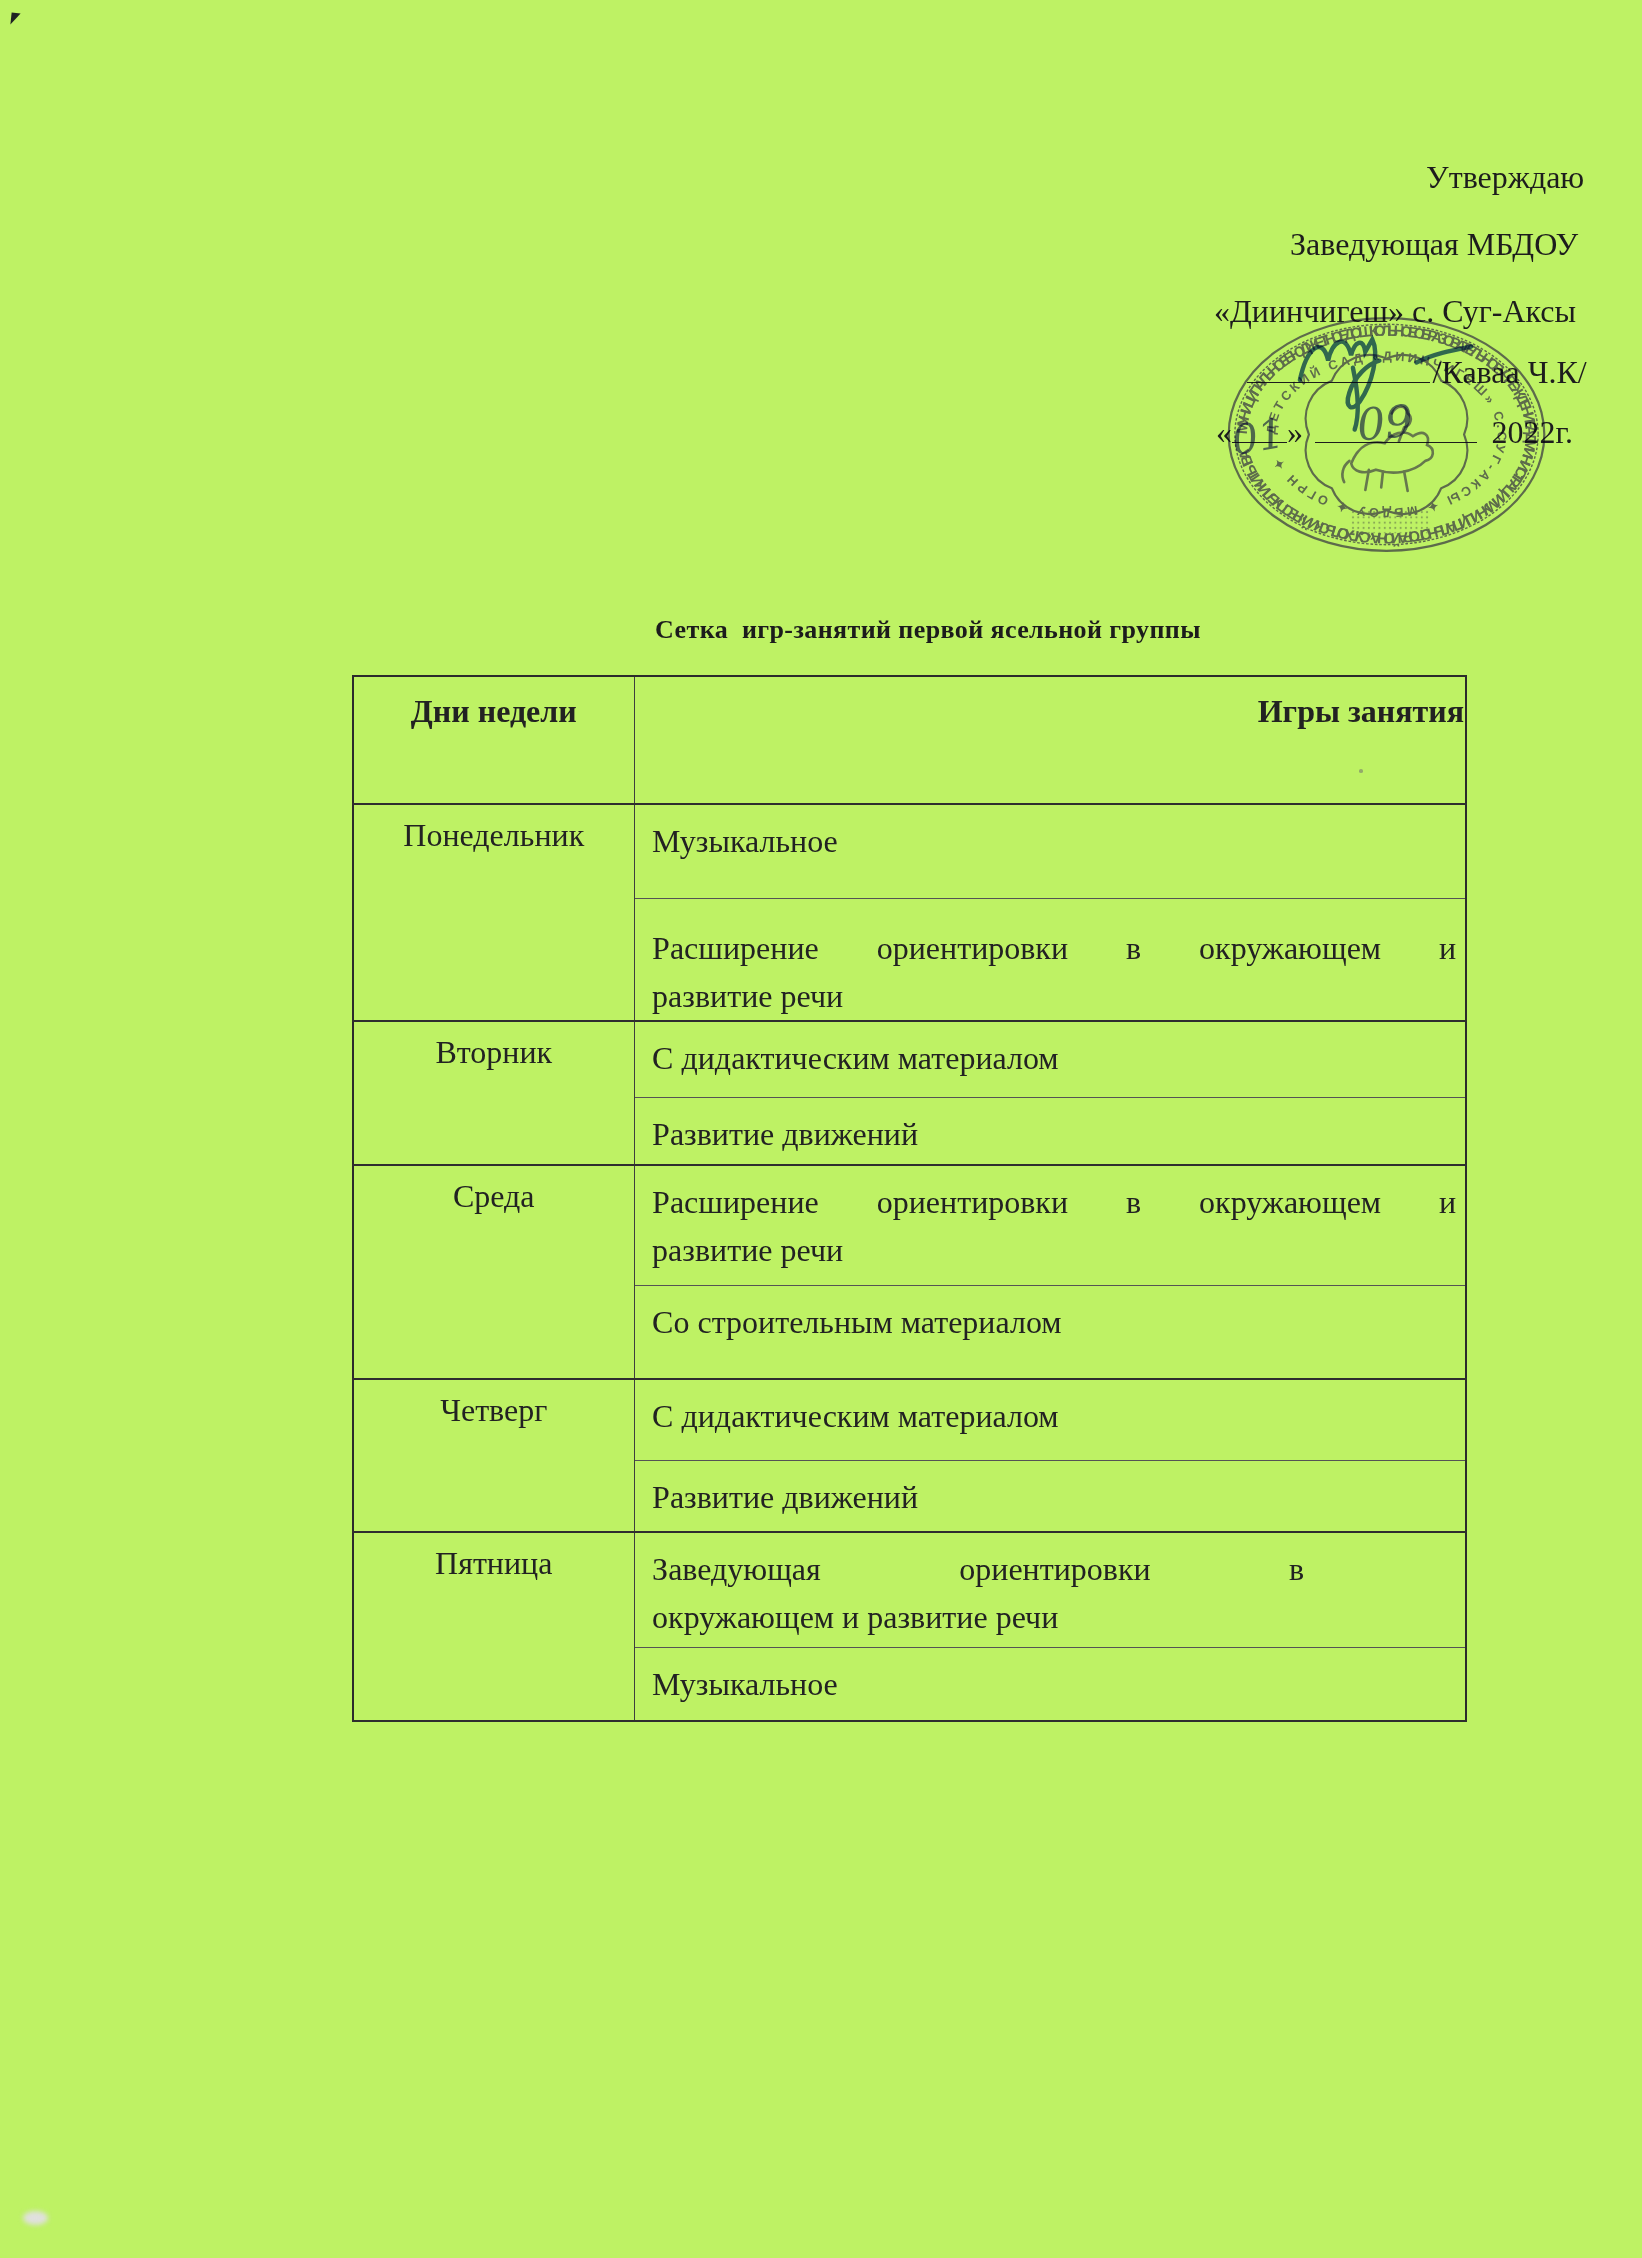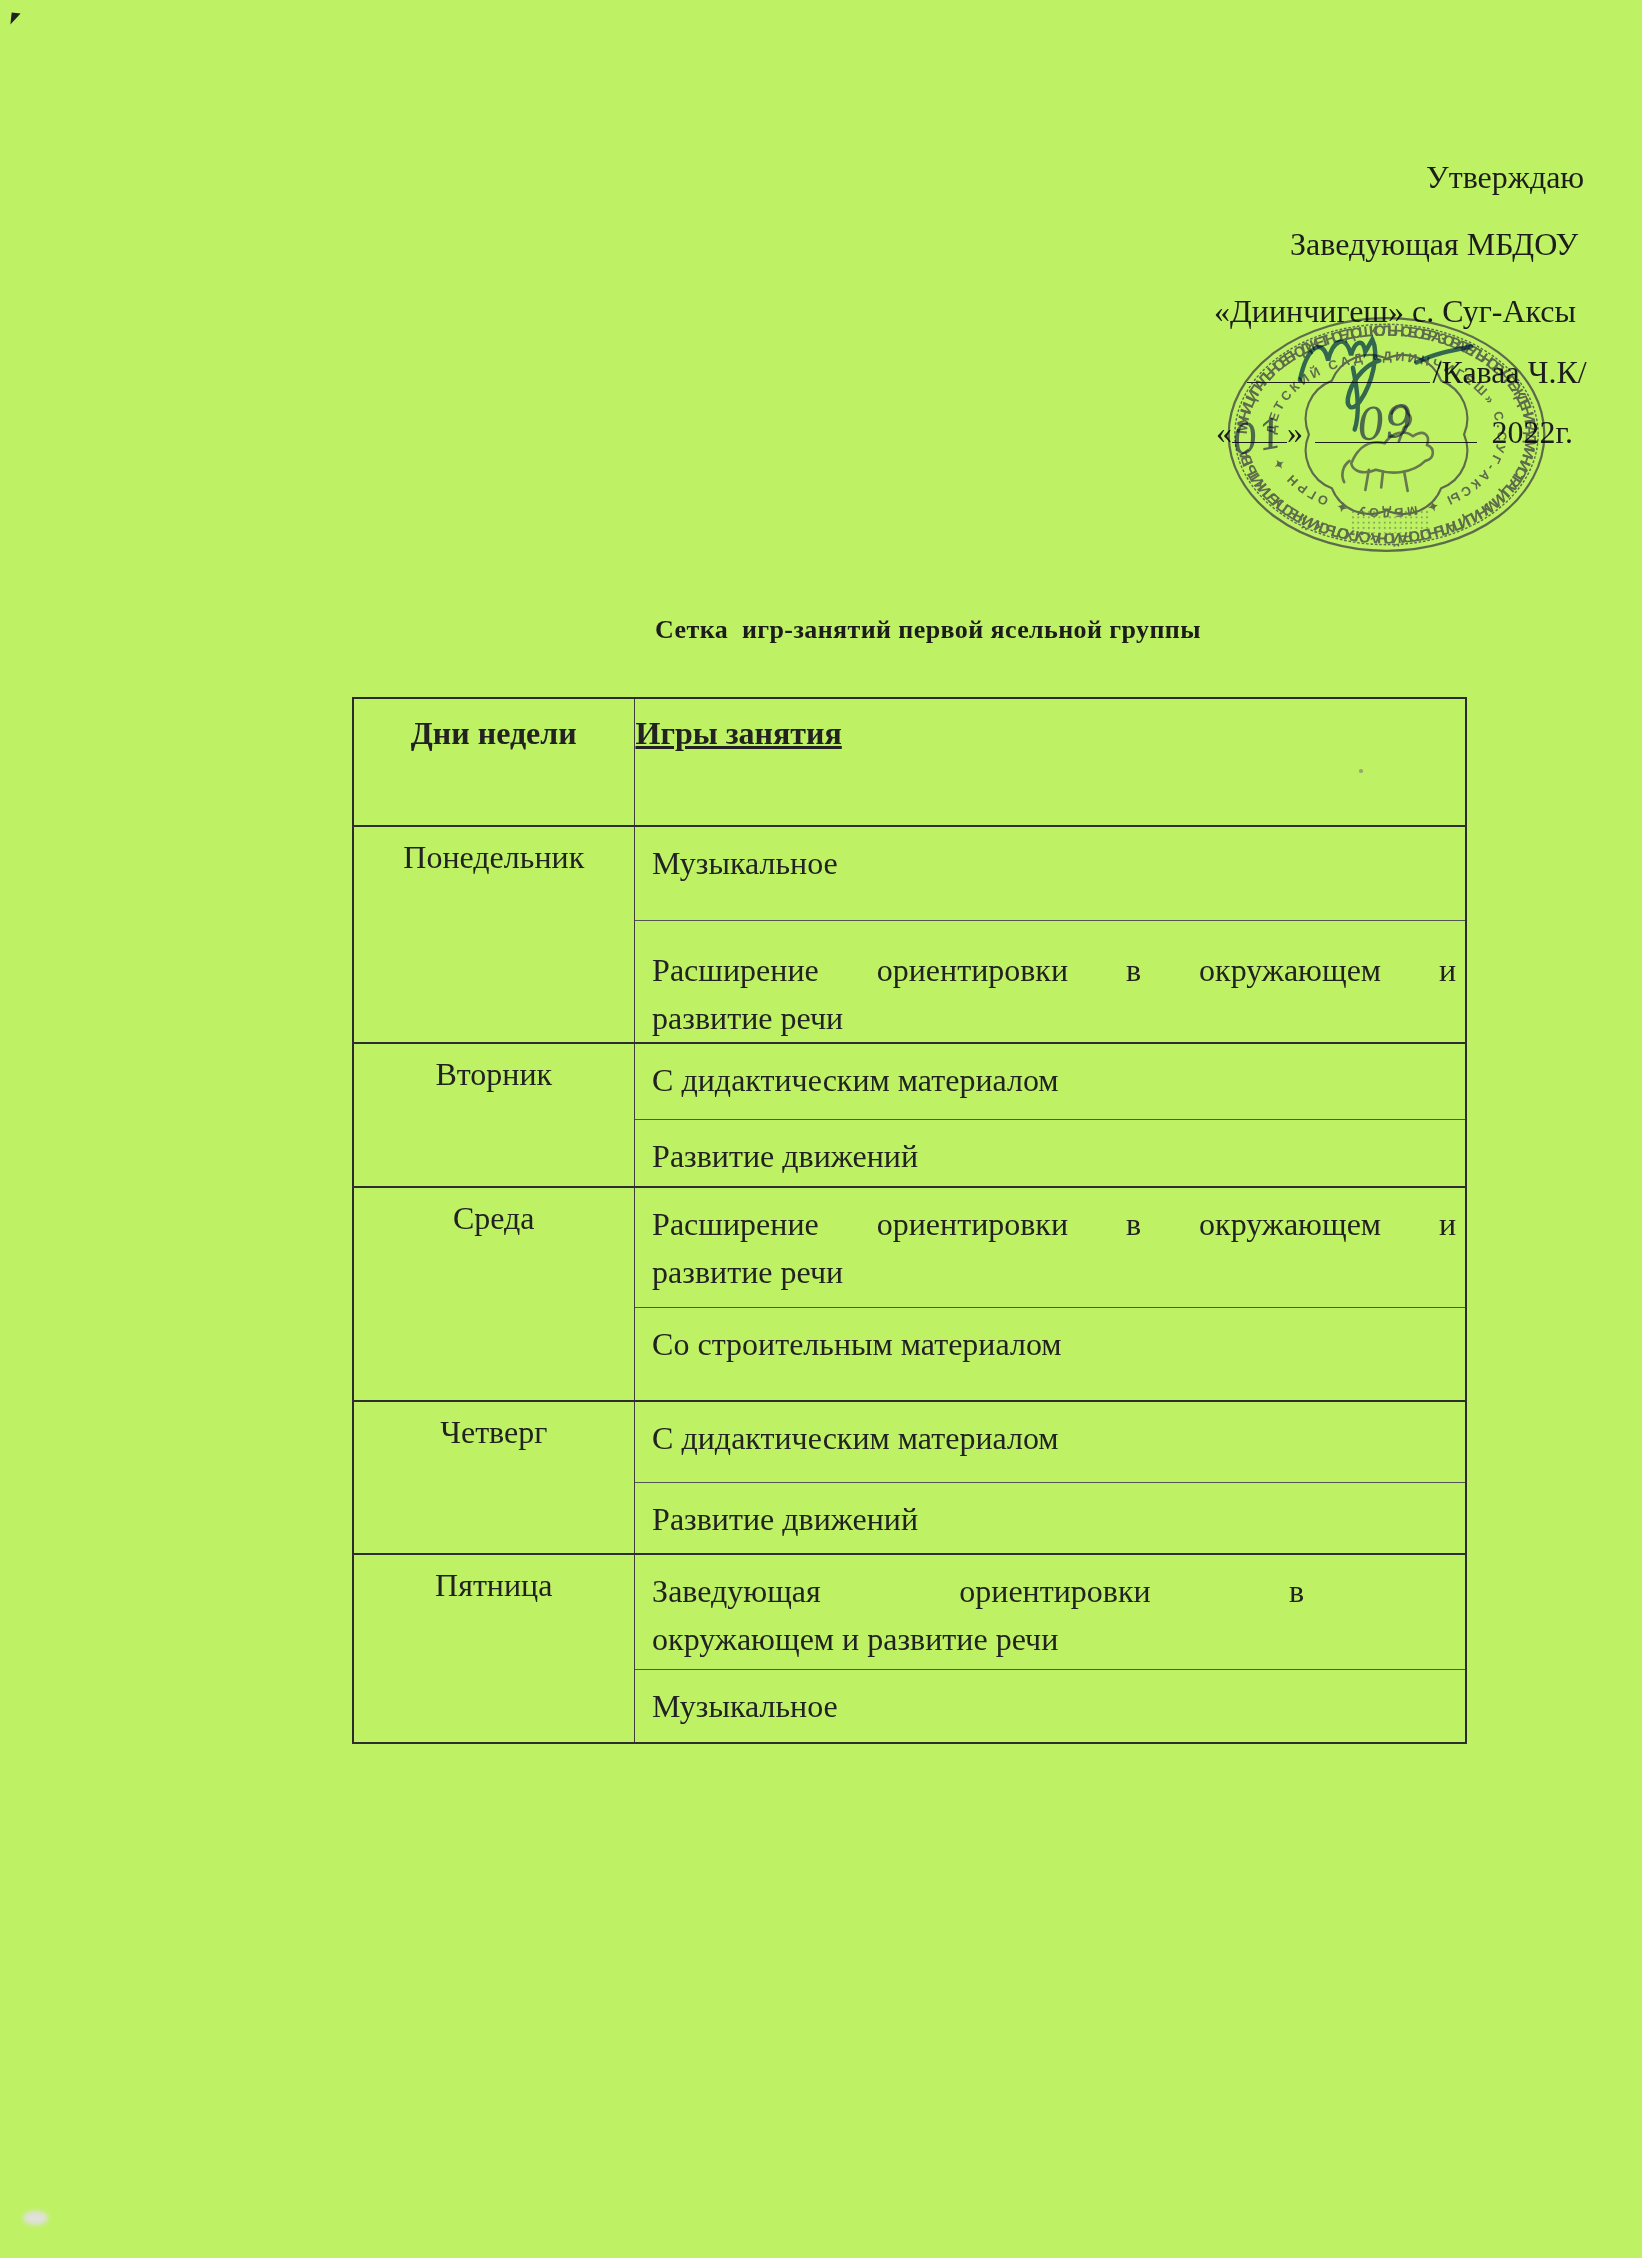--- a/index.html
+++ b/index.html
@@ -66,31 +66,31 @@
 
   
   .doc-title{
     position:absolute;left:529px;top:615px;width:798px;
     text-align:center;font-weight:bold;font-size:26px;
     letter-spacing:0.4px;white-space:pre;color:#1c1c1c;z-index:2;
   }
 
   
   .doc-table{
-    position:absolute;left:352px;top:697px;z-index:2;
+    position:absolute;left:352px;top:675px;z-index:2;
     border-collapse:collapse;table-layout:fixed;width:1113px;
     font-size:32px;color:#222;
   }
   .doc-table{border:2.6px solid #2b2b2b;}
   .col-day{width:281px;}
   .col-act{width:832px;}
   th,td{vertical-align:top;font-weight:normal;}
   th{font-weight:bold;padding-top:16px;}
   .h-day{border-right:1.8px solid #3e3e3e;border-bottom:2.6px solid #2e2e2e;text-align:center;}
-  .h-games{border-bottom:2.6px solid #2e2e2e;text-align:left;text-decoration:underline;}
+  .h-games{border-bottom:2.6px solid #2e2e2e;text-align:right;}
   .cell-day{
     border-right:1.8px solid #3e3e3e;border-bottom:2.6px solid #2e2e2e;
     text-align:center;padding-top:12.4px;
   }
   .cell-act{padding:12.4px 8.8px 0 17.6px;}
   .act-a{border-bottom:1.8px solid #545454;}
   .act-b{border-bottom:2.6px solid #2e2e2e;}
   .pad-extra{padding-top:25px;}
   .line{display:block;line-height:48px;}
   .line.stretch{text-align:justify;text-align-last:justify;}

